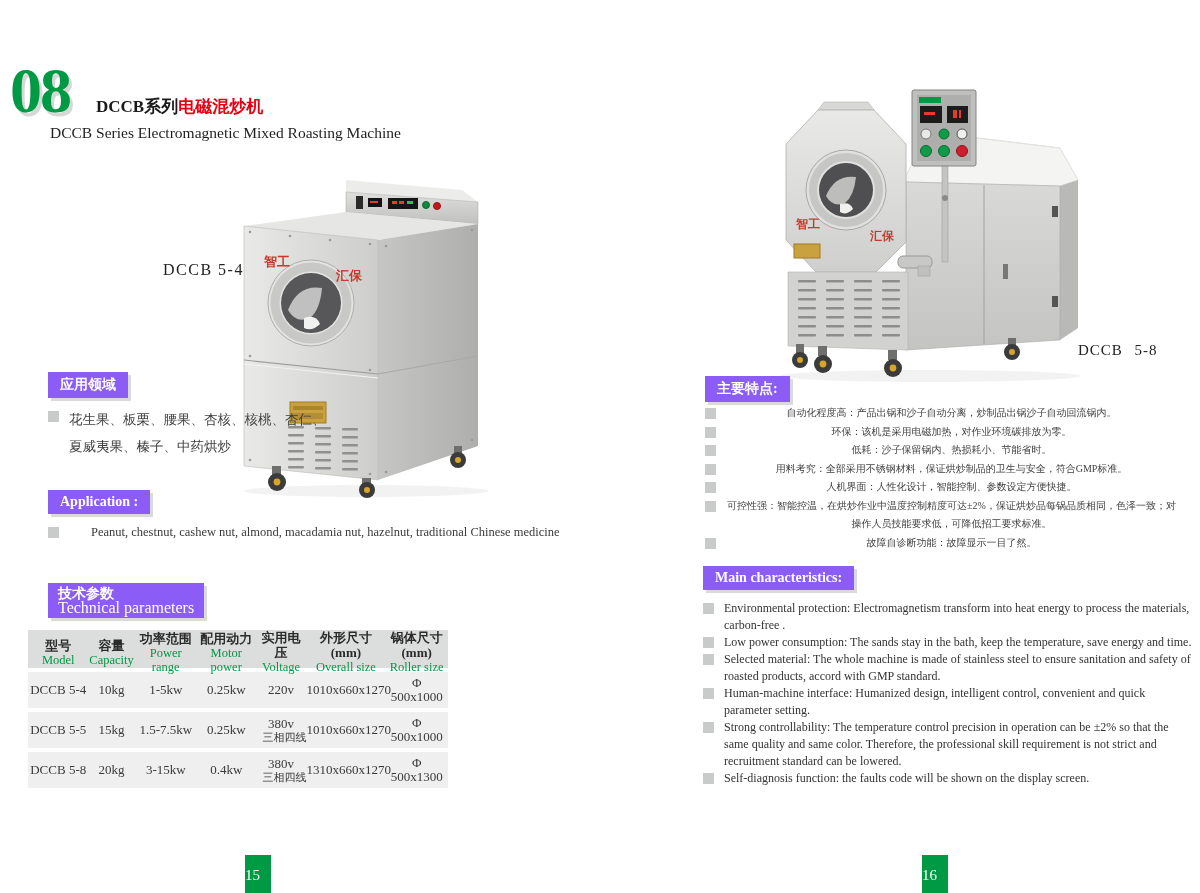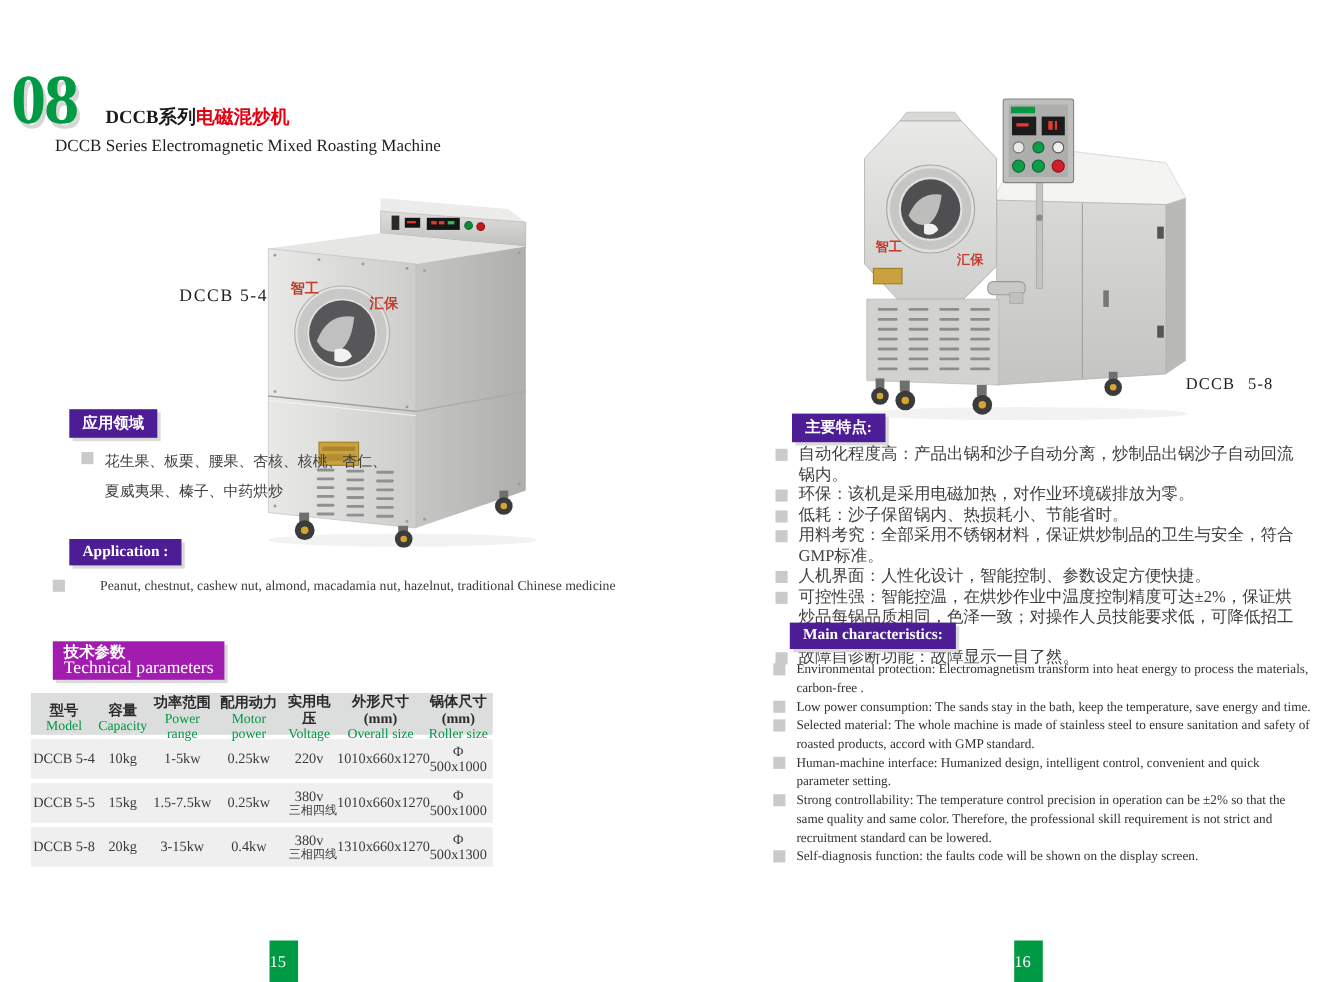--- a/index.html
+++ b/index.html
@@ -8,32 +8,32 @@
   .abs{position:absolute;}
 
   
   .sec-num{position:absolute;left:10px;top:60px;font-size:64px;line-height:62px;font-weight:800;
            color:#009944;text-shadow:3px 4px 0 #d7d7d7;letter-spacing:-2px;}
   .title-zh{position:absolute;left:96px;top:95px;font-size:17px;font-weight:bold;color:#1a1a1a;}
   .title-zh .red{color:#e60012;}
   .title-en{position:absolute;left:50px;top:124px;font-size:15.5px;color:#1f1f1f;}
 
   
-  .tag{position:absolute;background:#4c1d95;color:#fff;font-weight:bold;font-size:14px;
-       padding:4px 12px;box-shadow:3px 3px 0 #dadada;white-space:nowrap;margin-left:15px;}
-  .tag2{position:absolute;background:#a21caf;color:#fff;padding:3px 10px 4px 10px;
+  .tag{position:absolute;background:#8b5cf6;color:#fff;font-weight:bold;font-size:14px;
+       padding:4px 12px;box-shadow:3px 3px 0 #dadada;white-space:nowrap;}
+  .tag2{position:absolute;background:#8b5cf6;color:#fff;padding:3px 10px 4px 10px;
         box-shadow:3px 3px 0 #dadada;white-space:nowrap;}
   .tag2 .l1{font-size:14px;font-weight:bold;line-height:15px;}
   .tag2 .l2{font-size:16px;line-height:13px;}
 
   
   .sq{display:inline-block;width:11px;height:11px;background:#c9caca;flex:0 0 11px;}
 
   .app-zh{position:absolute;left:48px;top:406px;width:330px;font-size:13.5px;color:#3f3f3f;}
-  .app-zh .bitem{display:flex;justify-content:center;}
+  .app-zh .bitem{display:flex;}
   .app-zh .sq{margin-top:5px;margin-right:10px;}
   .app-zh .btext div{line-height:27px;}
 
   .app-en{position:absolute;left:48px;top:525px;width:520px;font-size:12.5px;color:#3a3a3a;}
   .app-en .bitem{display:flex;gap:22px;}
   .app-en .sq{margin-top:2px;margin-right:10px;}
 
   
   .m-label{position:absolute;font-size:16px;color:#222;letter-spacing:1.5px;}
   .m-label.r{font-size:15px;word-spacing:7px;letter-spacing:1px;}
@@ -46,21 +46,21 @@
   .th-zh{font-size:13px;font-weight:bold;color:#2b2b2b;line-height:15px;}
   .th-en{font-size:12.5px;color:#009944;line-height:14px;}
   .trow{background:#efefef;margin-top:4px;min-height:30px;}
   .td{text-align:center;color:#3a3a3a;line-height:14px;padding:4px 0;}
   .v-sub{font-size:11px;line-height:12px;text-align:right;}
 
   
   .feat-list{position:absolute;}
   .feat{position:relative;padding-left:21px;}
   .feat .sq{position:absolute;left:0;}
-  .zh-list{left:705px;top:404px;width:472px;font-size:15px;color:#3f3f3f;}
+  .zh-list{left:705px;top:404px;width:472px;font-size:10px;color:#3f3f3f;text-align:center;}
   .zh-list .feat{line-height:18.5px;margin-bottom:0;}
   .zh-list .sq{top:4px;}
   .en-list{left:703px;top:600px;width:492px;font-size:12px;color:#333;}
   .en-list .feat{line-height:17px;}
   .en-list .sq{top:3px;}
 
   
   .pageno{position:absolute;top:855px;width:26px;height:38px;background:#009944;color:#fff;
           font-size:15px;text-align:left;padding-top:12px;box-sizing:border-box;}
 </style>

